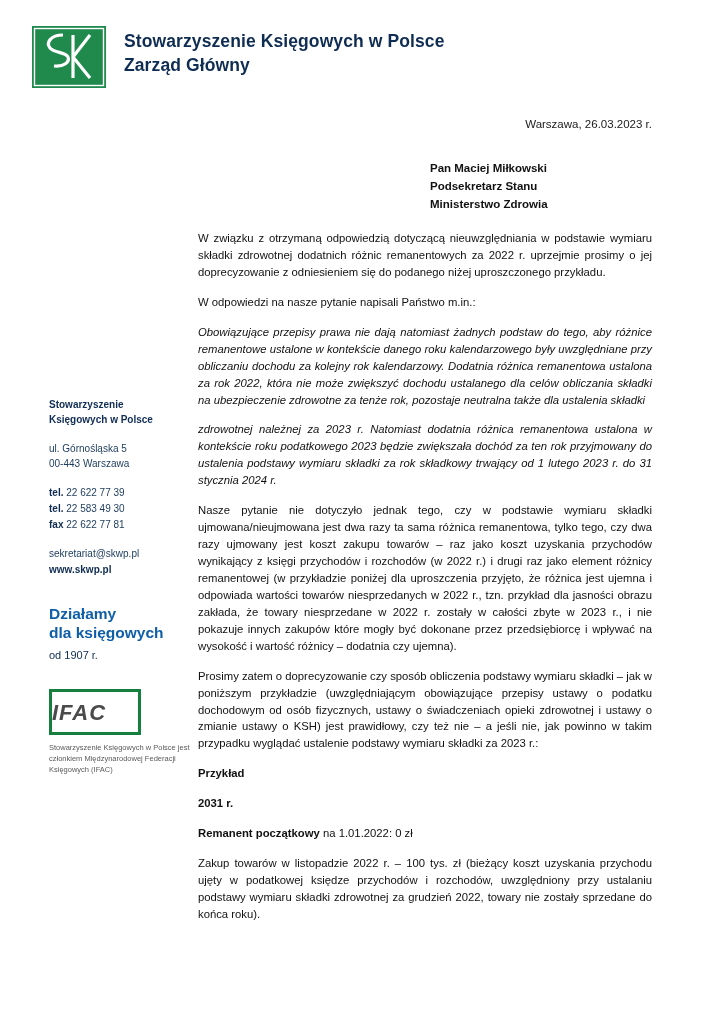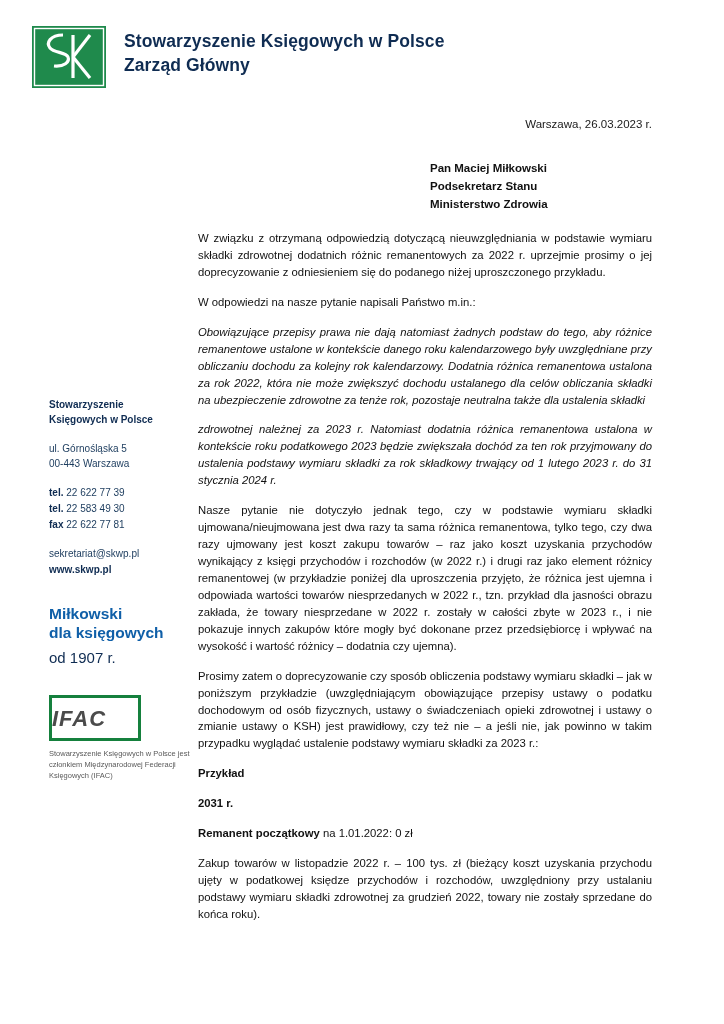--- a/index.html
+++ b/index.html
@@ -110,21 +110,21 @@
   .left-col .lc-slogan {
     margin-top: 26px;
     color: #0f5fa8;
     font-weight: bold;
     font-size: 15.5px;
     line-height: 1.25;
   }
   .left-col .lc-since {
     margin-top: 4px;
     color: #0f2c52;
-    font-size: 15px;
+    font-size: 11px;
   }
   .ifac-box {
     margin-top: 26px;
     width: 92px;
     height: 46px;
     border: 3px solid #15803d;
     display: flex;
     align-items: center;
     justify-content: flex-start;
   }
@@ -224,21 +224,21 @@
       <div>
         <b>fax</b>
         <span>22 622 77 81</span>
       </div>
     </div>
     <div class="lc-mail">
       <div>sekretariat@skwp.pl</div>
       <div class="www">www.skwp.pl</div>
     </div>
     <div class="lc-slogan">
-      <div>Miłkowski</div>
+      <div>Działamy</div>
       <div>dla księgowych</div>
     </div>
     <div class="lc-since">od 1907 r.</div>
 
     <div class="ifac-box">
       <span>IFAC</span>
     </div>
     <div class="ifac-note">Stowarzyszenie Księgowych w Polsce jest członkiem Międzynarodowej Federacji Księgowych (IFAC)</div>
   </div>
 

